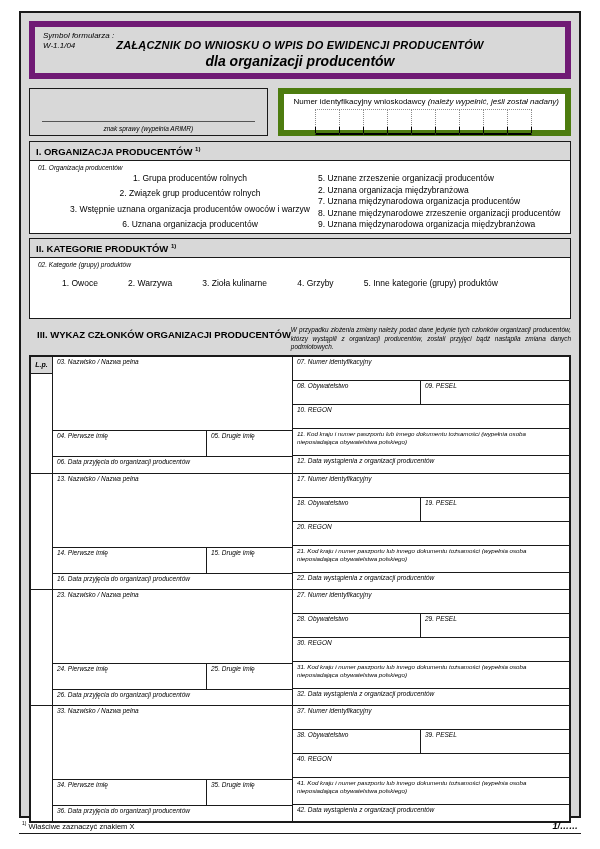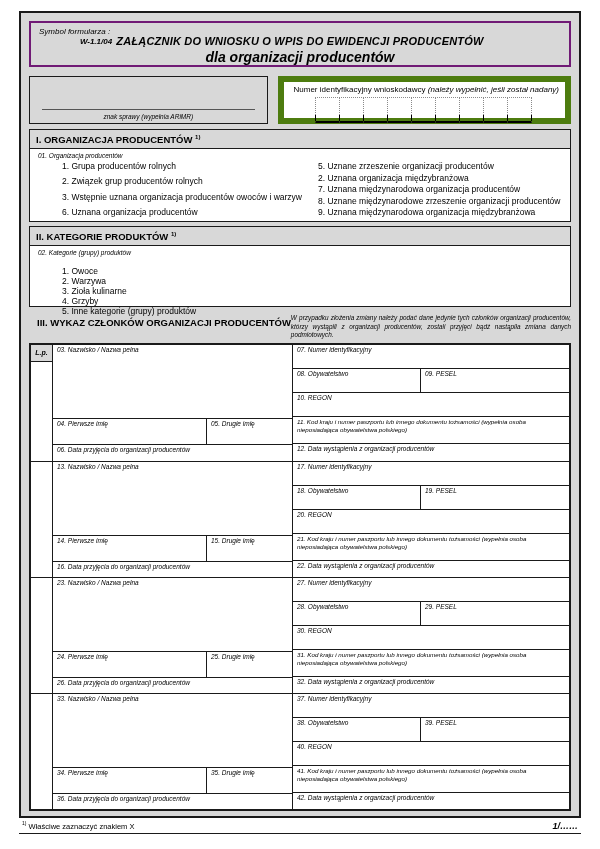--- a/index.html
+++ b/index.html
@@ -1,24 +1,24 @@
 <!DOCTYPE html>
 <html><head>
 <meta charset="utf-8">
 <style>
   * { margin:0; padding:0; box-sizing:border-box; }
   html,body { width:600px; height:849px; background:#fff; overflow:hidden;
     font-family:"Liberation Sans", sans-serif; color:#000; }
   .frame { position:absolute; left:19px; top:11px; width:562px; height:807px;
     border:2px solid #1a1a1a; background:#d8d8d8; padding:8px; }
   .it { font-style:italic; }
-  .bold { font-weight:bold;margin-left:41px; }
-
-  
-  .title-box { height:46px; border:2px solid #701a75; position:relative; margin-bottom:9px; }
+  .bold { font-weight:normal; }
+
+  
+  .title-box { height:58px; border:6px solid #701a75; position:relative; margin-bottom:9px; }
   .symbol { position:absolute; left:8px; top:4px; font-size:8px; font-style:italic; line-height:10px; }
   .title { position:absolute; left:0; right:0; top:12px; text-align:center;
     font-weight:bold; font-style:italic; }
   .title .t1 { font-size:11px; letter-spacing:.2px; }
   .title .t2 { font-size:14px; margin-top:2px; }
 
   
   .row2 { display:flex; gap:10px; height:48px; margin-bottom:5px; }
   .case-box { width:262px; border:1px solid #1a1a1a; position:relative; background:#d8d8d8; }
   .case-line { position:absolute; left:12px; right:12px; bottom:13px; border-top:1px solid #555; }
@@ -34,24 +34,24 @@
 
   
   .sec-header { border:1px solid #1a1a1a; border-bottom:none; background:#d8d8d8;
     font-weight:bold; font-size:9.5px; padding:4px 6px 3px 6px; }
   .sec-header sup { font-size:6px; }
   .sec-body { background:#fff; border:1px solid #1a1a1a; }
   .tiny-lbl { font-size:6.5px; font-style:italic; }
   .sec1-body { height:74px; padding:3px 8px 5px 8px; margin-bottom:4px; }
   .sec1-cols { display:flex; height:56px; margin-top:2px; }
   .opt-list { display:flex; flex-direction:column; justify-content:space-between; font-size:8.5px; }
-  .opt-left { flex:0 0 280px; padding-left:24px; }
+  .opt-left { flex:0 0 280px; padding-left:24px;align-items:center; }
   .opt-right { flex:1; }
   .sec2-body { height:62px; padding:3px 8px; }
-  .sec2-row { display:flex; justify-content:space-between; padding:10px 64px 0 24px; font-size:8.5px;flex-direction:column; }
+  .sec2-row { display:flex; justify-content:space-between; padding:10px 64px 0 24px; font-size:8.5px; }
 
   
   .sec3-head { display:flex; justify-content:space-between; align-items:flex-start; margin:7px 0 4px 8px; }
   .sec3-title { font-weight:bold; font-size:9.5px; padding-top:3px; white-space:nowrap; }
   .sec3-note { width:296px; font-size:6.4px; font-style:italic; line-height:1.3; text-align:justify; }
 
   
   .members-table { border:2px solid #1a1a1a; background:#fff; position:relative; }
   .lp-header { position:absolute; left:0; top:0; width:22px; height:17px; background:#d8d8d8;
     border-right:1px solid #1a1a1a; border-bottom:1px solid #1a1a1a; font-size:7px;

